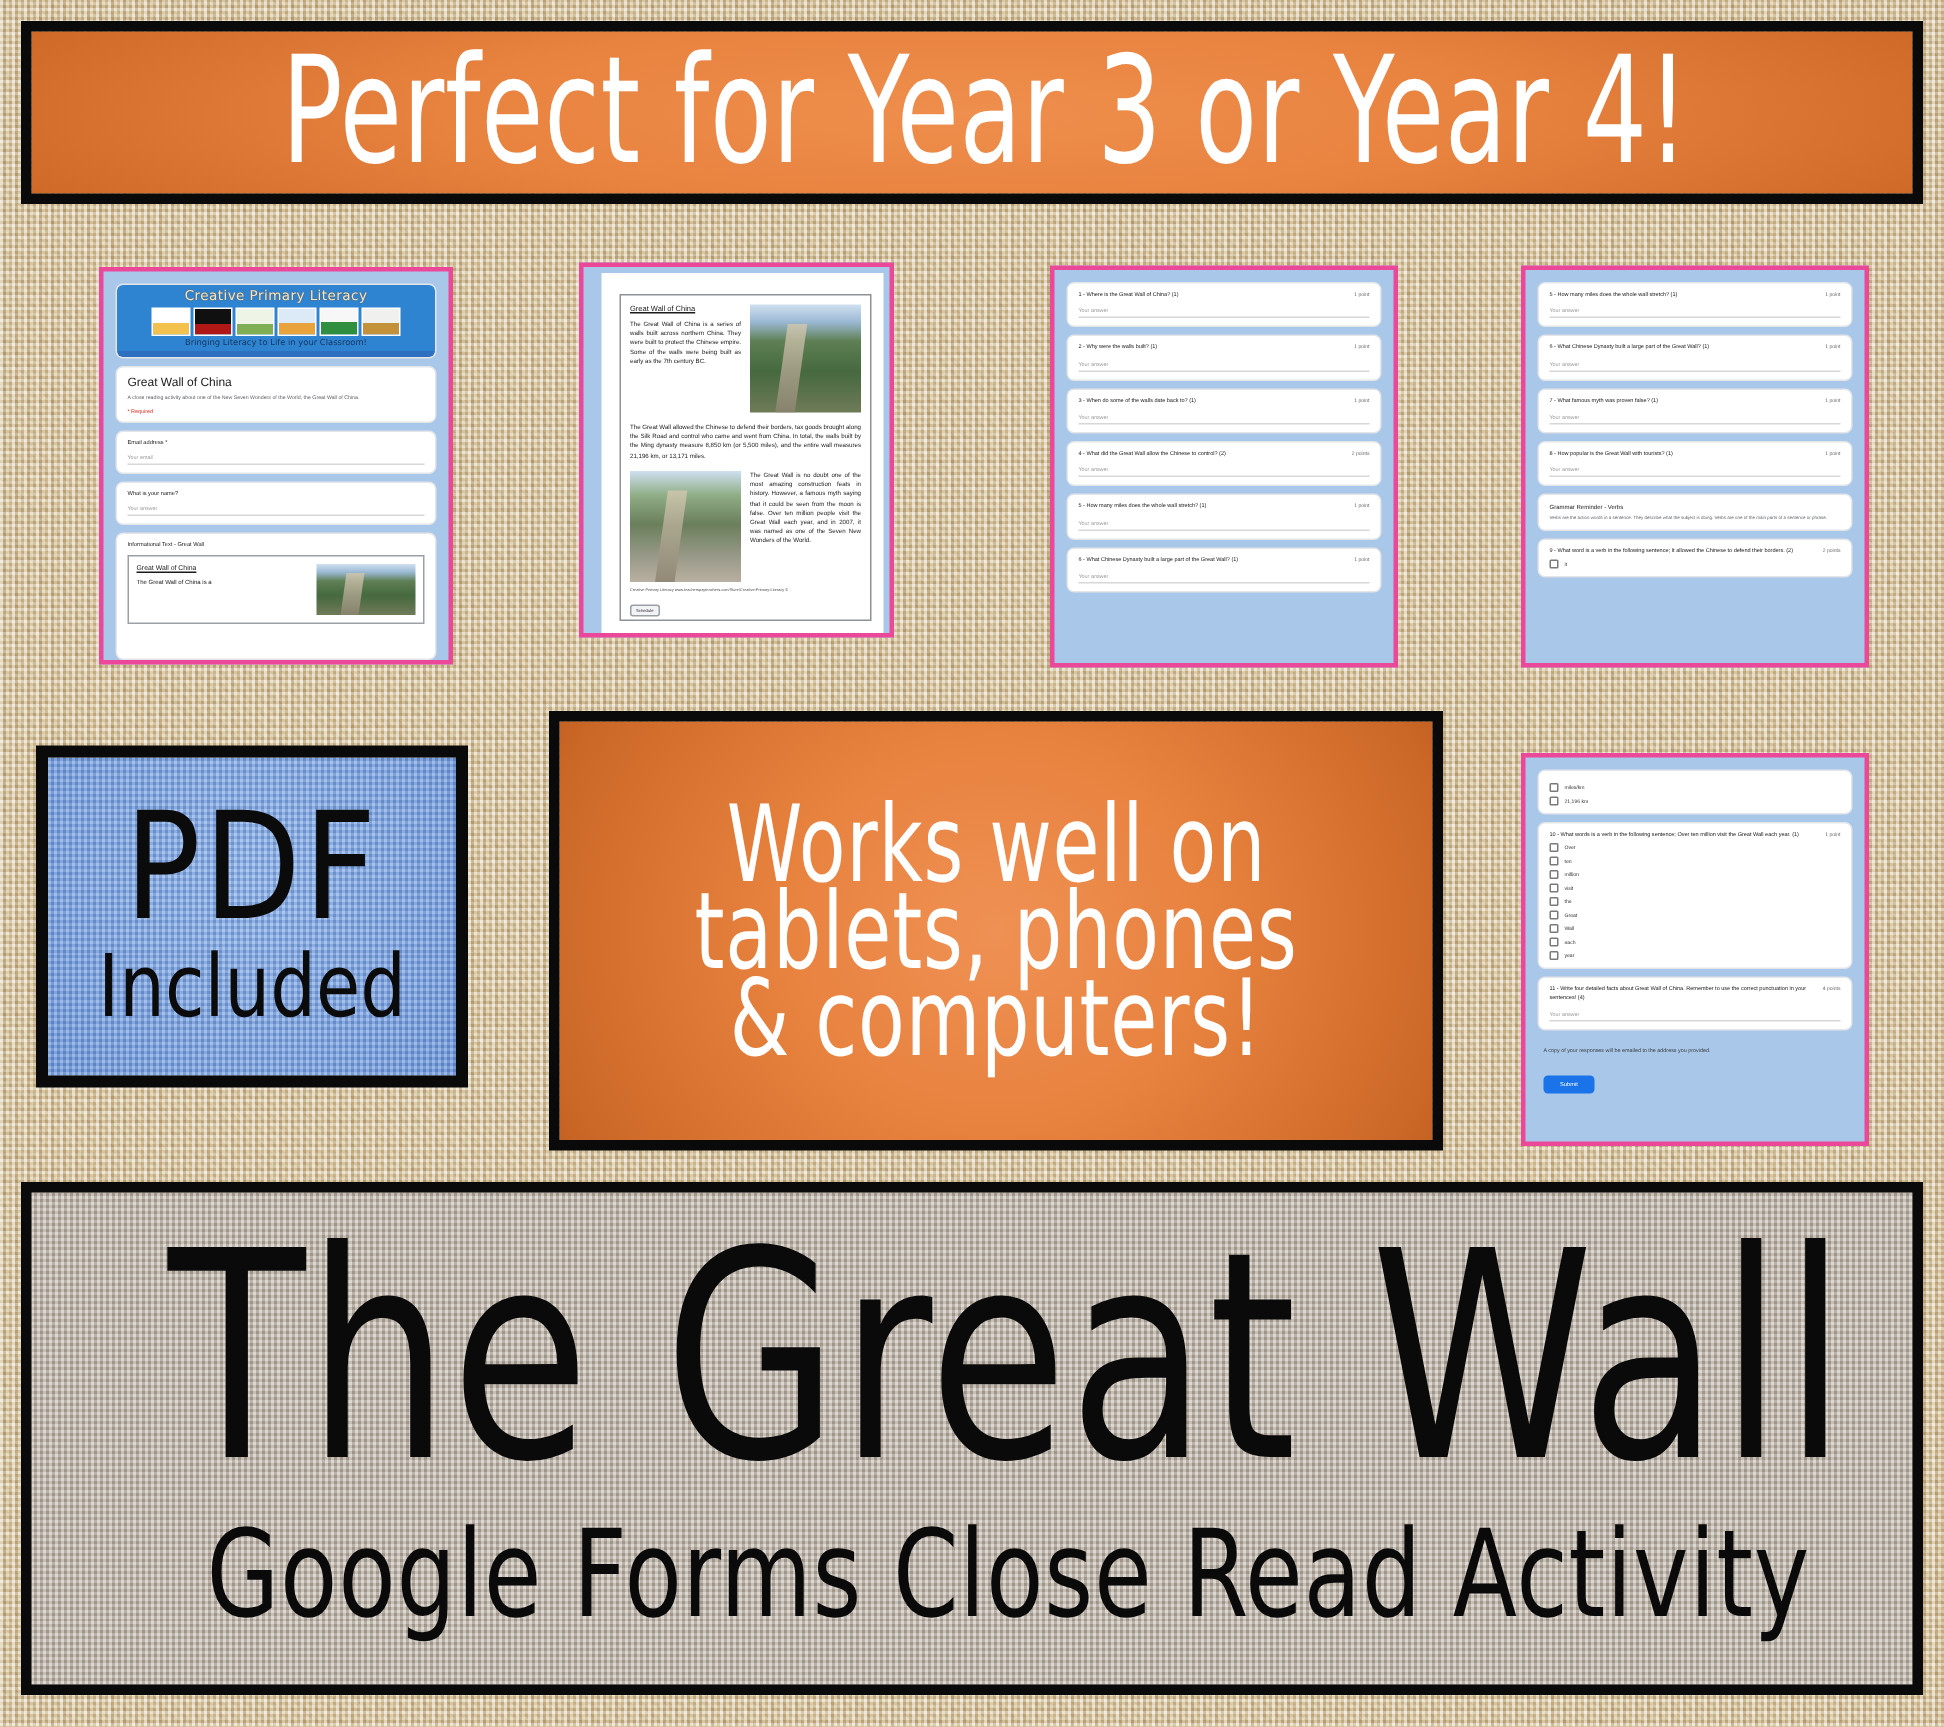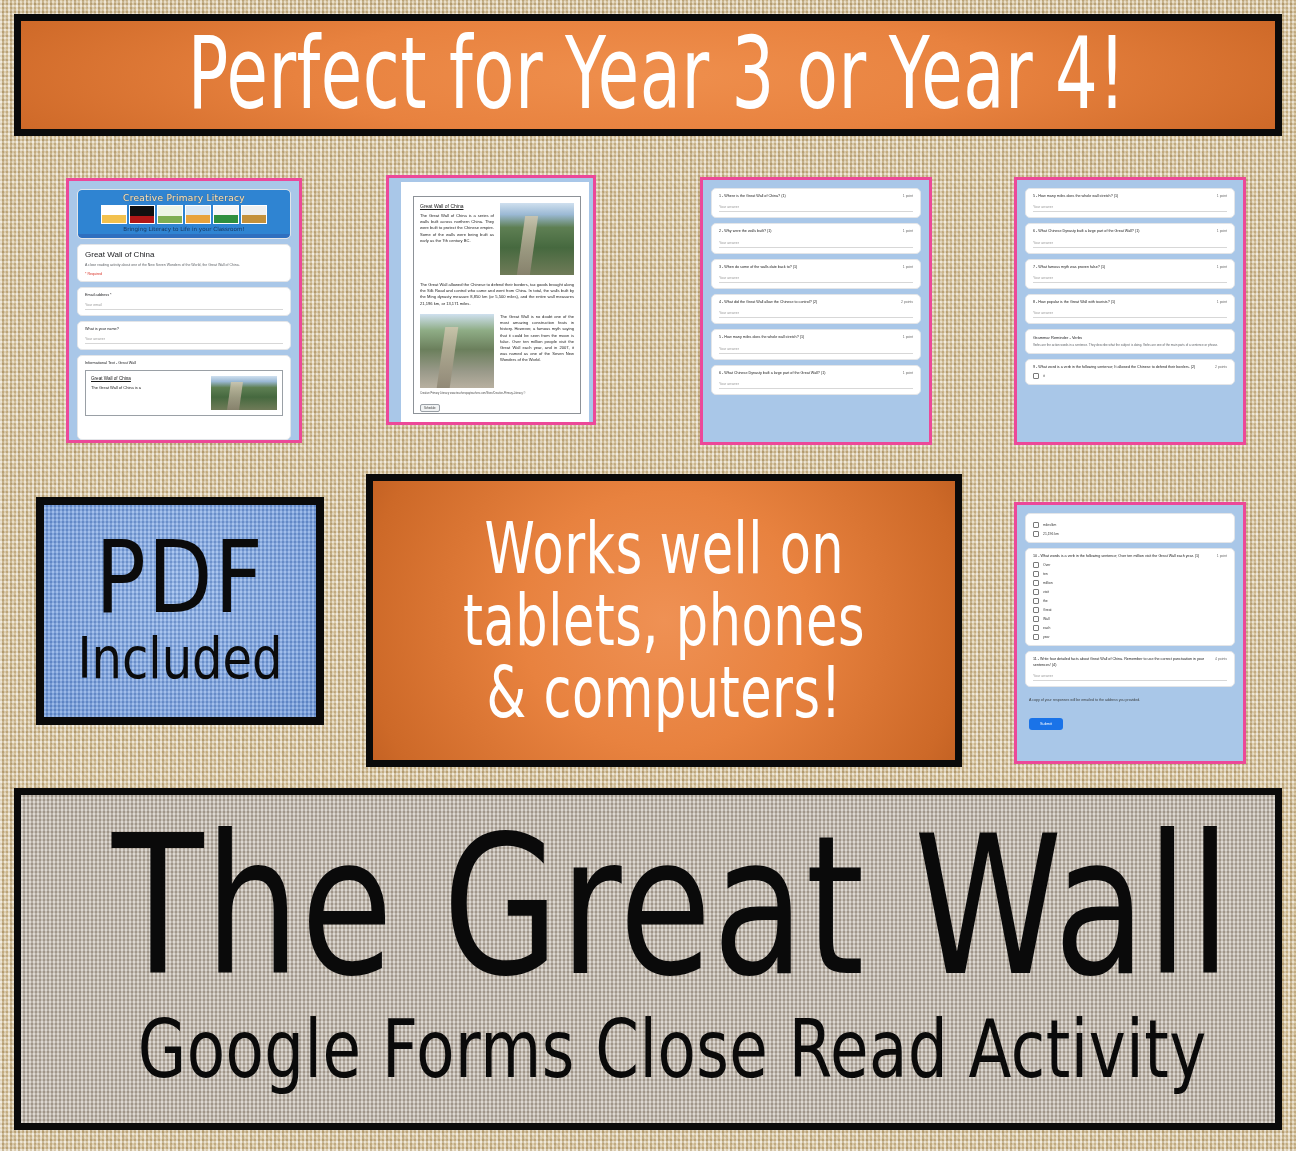--- a/index.html
+++ b/index.html
@@ -102,39 +102,39 @@
   
   #thumb-5{left:1014px;top:502px;width:232px;height:262px;}
   .grem-h{font-size:4px;color:#202124;}
   .grem-p{font-size:3px;color:#5f6368;line-height:1.55;margin-top:3px;}
   .footnote{font-size:3.6px;color:#3c4043;padding:6px 4px 4px;}
   .submit-btn{display:inline-block;background:#1a73e8;color:#fff;font-size:3.8px;
     padding:4px 11px;border-radius:3px;margin:2px 0 0 4px;}
 
   
   #pdf-badge{
-    left:36px;top:497px;width:288px;height:228px;
+    left:24px;top:497px;width:288px;height:228px;
     border:8px solid #0a0a0a;
     background:
       repeating-linear-gradient(90deg, rgba(255,255,255,.16) 0 2px, rgba(20,50,110,.14) 2px 4px),
       repeating-linear-gradient(0deg, rgba(255,255,255,.14) 0 2px, rgba(20,50,110,.12) 2px 4px),
       radial-gradient(ellipse 95% 130% at 50% 38%, #8fb5ec 0%, #7ea6e4 45%, #5f8ed6 100%);
     display:flex;flex-direction:column;align-items:center;justify-content:center;
   }
   #pdf-badge .pdf-main{font-family:"DejaVu Sans",sans-serif;font-size:84px;color:#0b0b0b;
     line-height:.92;transform:scale(1,1.18);letter-spacing:2px;}
   #pdf-badge .pdf-sub{font-family:"DejaVu Sans",sans-serif;font-size:48px;color:#0b0b0b;
     line-height:1;transform:scale(1,1.2);margin-top:16px;}
 
   
   #works-panel{
     left:366px;top:474px;width:596px;height:293px;
     border:7px solid #0a0a0a;
     background:radial-gradient(ellipse 72% 135% at 50% 50%, #ef9154 0%, #e8823f 34%, #cd6928 72%, #a94d15 100%);
-    display:flex;flex-direction:column;align-items:center;justify-content:center;gap:18px;
+    display:flex;flex-direction:column;align-items:center;justify-content:center;gap:4px;
   }
   #works-panel .brush{font-size:50px;line-height:1.08;transform:scale(1.02,1.42);}
 
   
   #bottom-banner{
     left:14px;top:788px;width:1268px;height:342px;
     border:7px solid #0a0a0a;
     background-color:#bdb3a6;
     background-image:
       repeating-linear-gradient(90deg, rgba(255,255,255,.30) 0 2px, rgba(110,100,90,.22) 2px 4px),

